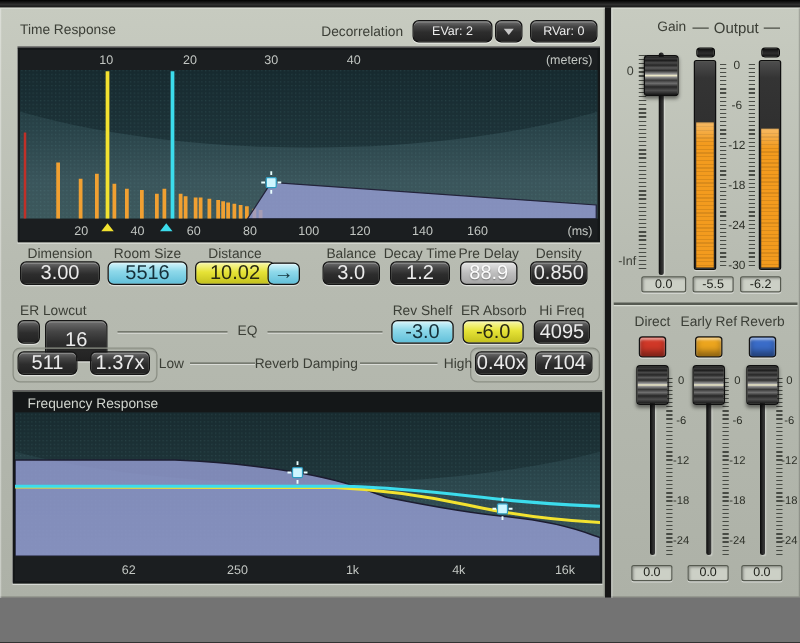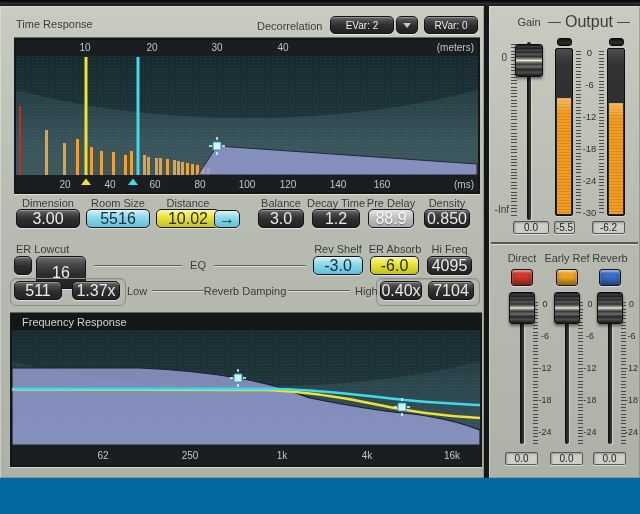--- a/index.html
+++ b/index.html
@@ -1,17 +1,17 @@
 <!DOCTYPE html>
 <html><head>
 <meta charset="utf-8">
 <style>
   html,body{margin:0;padding:0;background:#000;}
   #app{position:relative;width:640px;height:514px;overflow:hidden;
-       font-family:"Liberation Sans",sans-serif;background:#0369a1;}
+       font-family:"Liberation Sans",sans-serif;background:#737373;}
   .abs{position:absolute;}
   .panel{position:absolute;background:linear-gradient(180deg,#c7cbc0 0%,#b7bbb1 45%,#adb1a7 100%);
          box-shadow:inset 1px 1px 0 rgba(255,255,255,0.35), inset -1px -1px 0 rgba(0,0,0,0.18);}
   .topstrip{position:absolute;left:0;top:0;width:640px;height:6px;
             background:linear-gradient(180deg,#000 0%,#2e2e2e 60%,#161616 100%);}
   .lbl{position:absolute;font-size:11px;color:#3b3e36;white-space:nowrap;}
   .lbl.c{text-align:center;}
   .btn{position:absolute;display:flex;align-items:center;justify-content:center;
        font-size:16px;color:#ebebeb;box-sizing:border-box;
        background:linear-gradient(180deg,#6e6e6e 0%,#464646 26%,#2d2d2d 55%,#222 100%);
@@ -54,21 +54,21 @@
   .hline{position:absolute;height:1px;background:#60645a;box-shadow:0 1px 0 rgba(255,255,255,0.5);}
   .groove{position:absolute;height:2px;background:#565a52;box-shadow:0 1px 0 #d8dcd2;}
   .divider-v{position:absolute;background:#161616;}
   .footer{position:absolute;left:0;top:478px;width:640px;height:36px;
           background:linear-gradient(180deg,#5a5a5a 0%,#303030 20%,#191919 55%,#0a0a0a 100%);
           display:flex;align-items:center;justify-content:flex-end;}
   .brand{font-size:15px;font-weight:bold;color:#d2d2d2;padding-right:14px;letter-spacing:0.3px;}
   .dd-arrow{width:0;height:0;border-left:4px solid transparent;border-right:4px solid transparent;
             border-top:5px solid #c6c6c6;}
   svg text{font-family:"Liberation Sans",sans-serif;}
-  .outlbl{display:flex;align-items:center;justify-content:center;gap:4px;font-size:16px;color:#3b3e36;}
+  .outlbl{display:flex;align-items:center;justify-content:center;gap:4px;font-size:12px;color:#3b3e36;}
   .outlbl i{display:block;width:13px;height:1px;background:#4a4d45;}
 </style>
 </head>
 <body>
 
 <div id="app">
   <div class="topstrip"></div>
 
   <div class="panel" style="left:0;top:6px;width:484px;height:472px;">
 
@@ -261,21 +261,21 @@
           <text x="442" y="146" text-anchor="middle">16k</text>
         </g>
       </svg>
     </div>
   </div>
 
   <div class="divider-v" style="left:484px;top:6px;width:5px;height:472px;"></div>
 
   <div class="panel" style="left:489px;top:6px;width:151px;height:472px;">
 
-    <span class="lbl c" style="left:20px;top:10px;width:40px;">Gain</span>
+    <span class="lbl c" style="left:20px;top:10px;width:40px;text-align:right;">Gain</span>
     <div class="abs outlbl" style="left:56px;top:10px;width:88px;height:12px;">
       <i></i>
       <span>Output</span>
       <i></i>
     </div>
 
     <span class="lbl" style="left:4px;top:46px;width:14px;text-align:right;font-size:10px;">0</span>
     <span class="lbl" style="left:0px;top:198px;width:20px;text-align:right;font-size:10px;">-Inf</span>
     <div class="ruler" style="left:22px;top:38px;height:172px;"></div>
     <div class="track" style="left:38px;top:36px;height:178px;"></div>
@@ -293,21 +293,21 @@
     <div class="ruler" style="left:110px;top:45px;width:5px;height:164px;"></div>
     <div class="scalecol" style="left:91px;top:42px;width:19px;height:170px;">
       <span>0</span>
       <span>-6</span>
       <span>-12</span>
       <span>-18</span>
       <span>-24</span>
       <span>-30</span>
     </div>
     <div class="readout" style="left:24px;top:215px;width:36px;height:13px;">0.0</div>
-    <div class="readout" style="left:65px;top:215px;width:21px;height:13px;">-5.5</div>
+    <div class="readout" style="left:65px;top:215px;width:33px;height:13px;">-5.5</div>
     <div class="readout" style="left:103px;top:215px;width:33px;height:13px;">-6.2</div>
 
     <div class="groove" style="left:2px;top:236px;width:147px;"></div>
 
     <span class="lbl c" style="left:3px;top:246px;width:60px;">Direct</span>
     <span class="lbl c" style="left:47px;top:246px;width:62px;">Early Ref</span>
     <span class="lbl c" style="left:91px;top:246px;width:60px;">Reverb</span>
 
     <div class="chbtn" style="left: 22px; top: 263px; background-color: rgb(208, 56, 40);"></div>
     <div class="chbtn" style="left: 67px; top: 263px; background-color: rgb(236, 165, 30);"></div>

